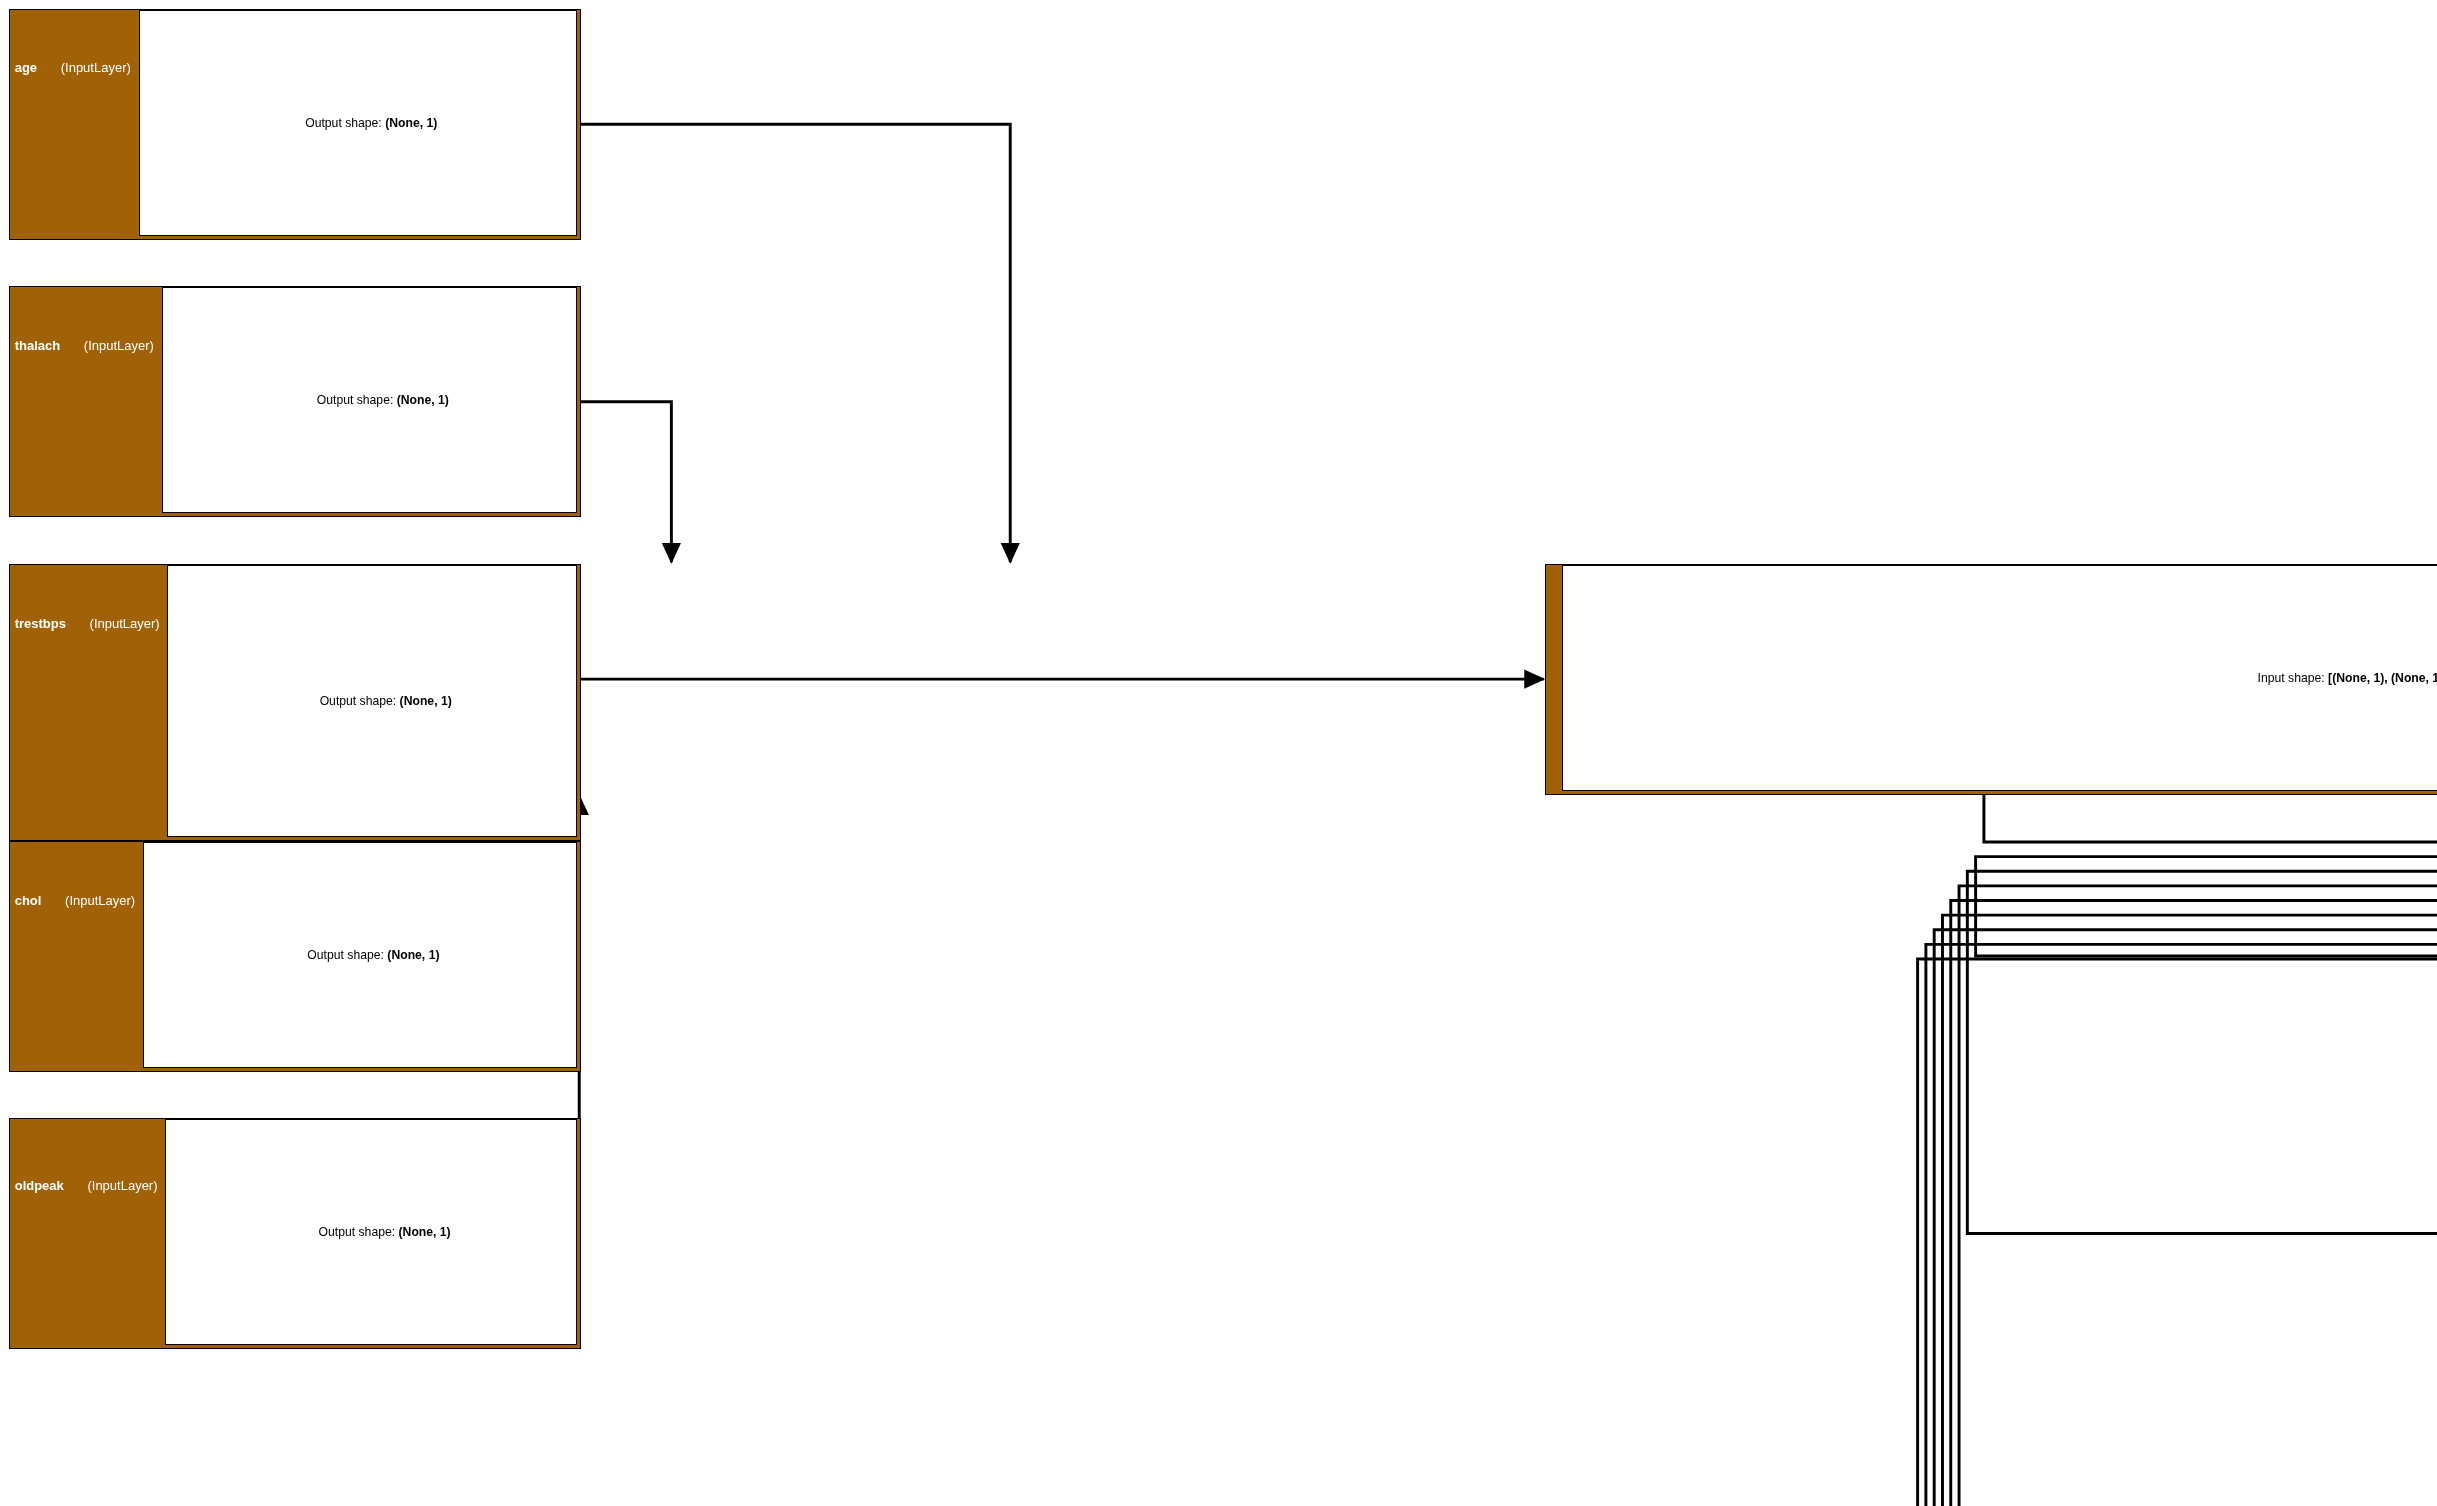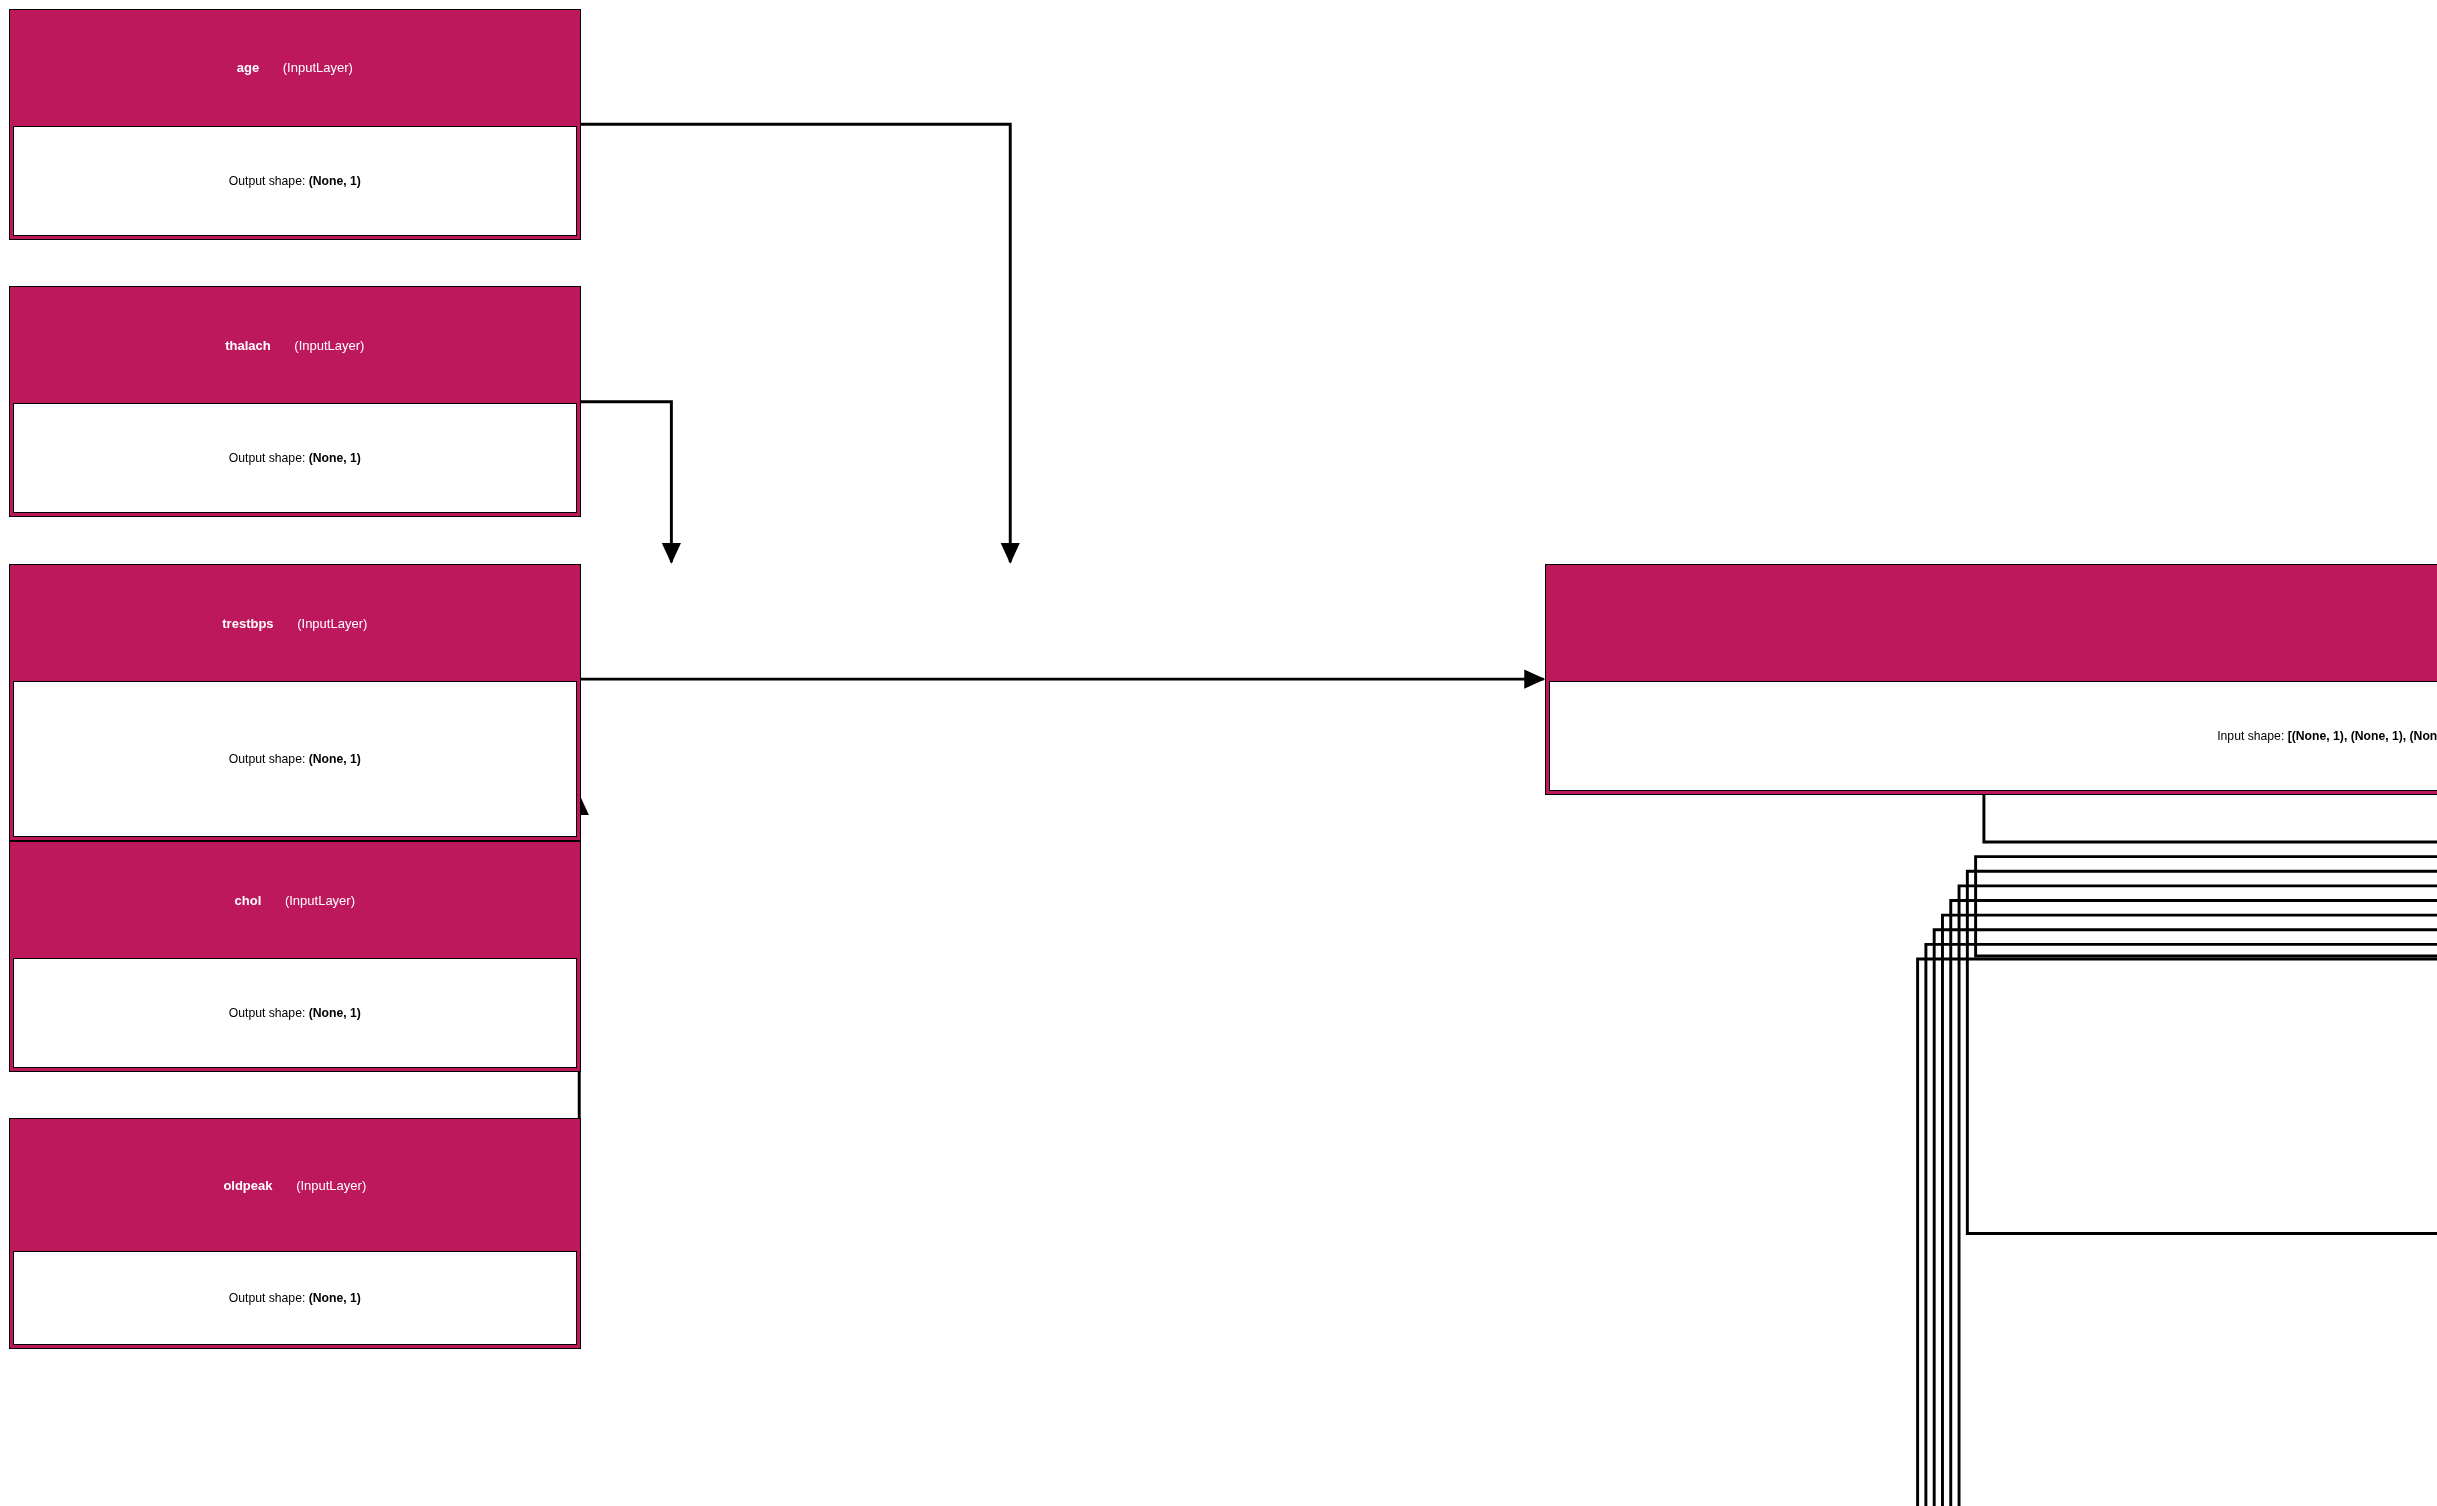--- a/index.html
+++ b/index.html
@@ -12,24 +12,24 @@
     width: 3471px;
     height: 1506px;
     background: #ffffff;
     font-family: "Liberation Sans", "DejaVu Sans", sans-serif;
     overflow: hidden;
   }
   
   .node {
     position: absolute;
     box-sizing: border-box;
-    background: #be185d;
+    background: #a16207;
     border: 1.5px solid #000000;
     display: flex;
-    flex-direction: column;
+    flex-direction: row;
     overflow: hidden;
   }
   .node-title {
     color: #ffffff;
     text-align: center;
     white-space: nowrap;
     display: flex;
     align-items: center;
     justify-content: center;
     padding: 0 4.9px;
@@ -55,20 +55,21 @@
   .shape-cell {
     flex: 1 1 auto;
     display: flex;
     align-items: center;
     justify-content: center;
     color: #000000;
     font-size: 12.2px;
     white-space: nowrap;
     padding: 0 8px;
     line-height: 1;
+    margin-left: 27px;
   }
   .shape-cell .lbl { font-weight: normal; }
   .shape-cell .val { font-weight: bold; }
 
   
   .node-shapes.split .shape-cell { flex: 0 0 auto; }
 
   svg.edges {
     position: absolute;
     left: 0;

